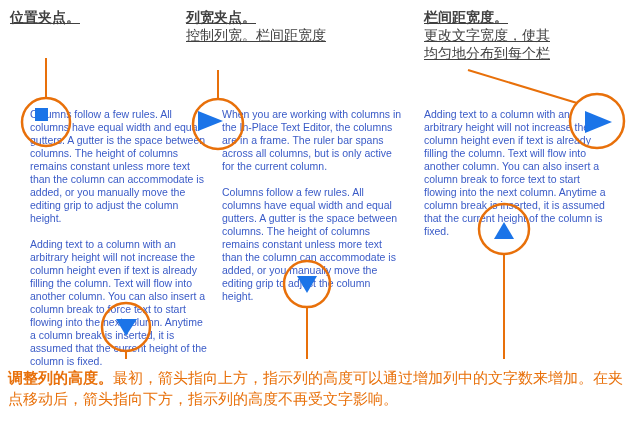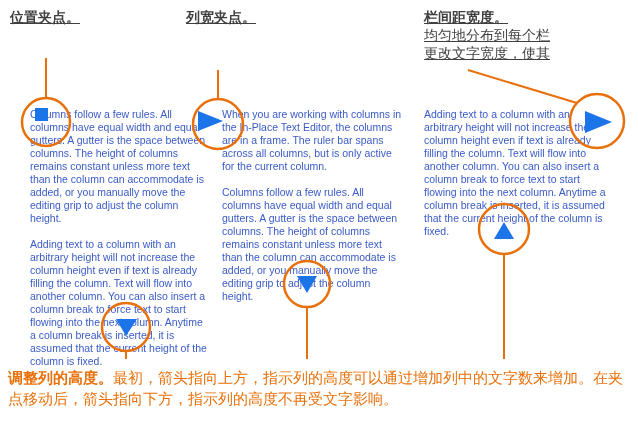--- a/index.html
+++ b/index.html
@@ -25,26 +25,27 @@
 <body>
 
 <div id="stage">
 
   <div class="ann" style="left:10px;top:8px;">
     <div class="t">位置夹点。</div>
   </div>
 
   <div class="ann" style="left:186px;top:8px;">
     <div class="t">列宽夹点。</div>
+    <div>控制列宽。栏间距宽度</div>
   </div>
 
   <div class="ann" style="left:424px;top:8px;">
     <div class="t">栏间距宽度。</div>
+    <div>更改文字宽度，使其</div>
     <div>均匀地分布到每个栏</div>
-    <div>更改文字宽度，使其</div>
   </div>
 
   <div class="col" style="left:30px;top:108px;width:178px;">
     <p>Columns follow a few rules. All columns have equal width and equal gutters. A gutter is the space between columns. The height of columns remains constant unless more text than the column can accommodate is added, or you manually move the editing grip to adjust the column height.</p>
     <p>Adding text to a column with an arbitrary height will not increase the column height even if text is already filling the column. Text will flow into another column. You can also insert a column break to force text to start flowing into the next column. Anytime a column break is inserted, it is assumed that the current height of the column is fixed.</p>
   </div>
 
   <div class="col" style="left:222px;top:108px;width:180px;">
     <p>When you are working with columns in the In-Place Text Editor, the columns are in a frame. The ruler bar spans across all columns, but is only active for the current column.</p>
     <p>Columns follow a few rules. All columns have equal width and equal gutters. A gutter is the space between columns. The height of columns remains constant unless more text than the column can accommodate is added, or you manually move the editing grip to adjust the column height.</p>

